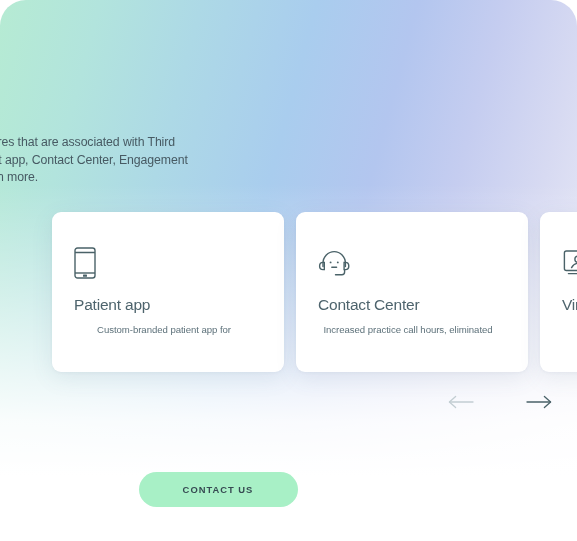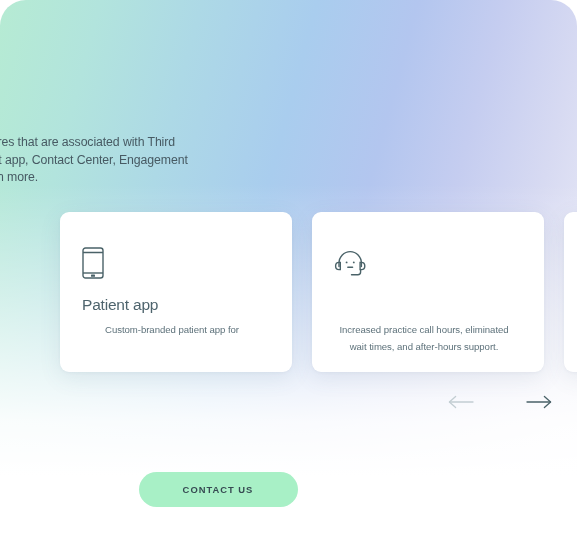--- a/index.html
+++ b/index.html
@@ -73,21 +73,20 @@
   }
   .card {
     position: relative;
     flex: 0 0 216px;
     height: 144px;
     background: #ffffff;
     border-radius: 9px;
     box-shadow: 0 6px 22px rgba(80,110,130,0.10),
                 0 1px 3px rgba(80,110,130,0.06);
     padding: 8px;
-    margin-left: 8px;
   }
   .card-icon {
     position: absolute;
     left: 22px;
     top: 34px;
     width: 34px;
     height: 34px;
     color: #4a6268;
     display: flex;
     align-items: center;
@@ -207,23 +206,23 @@
         <svg width="32" height="30" viewBox="0 0 32 30" fill="none" stroke="currentColor" stroke-width="1.4" stroke-linecap="round">
           <path d="M5 18.5v-3.2C5 8.6 10.1 3.6 16.2 3.6S27.4 8.6 27.4 15.3v3.2"></path>
           <path d="M5 14.4c-1.9 0-3.4 1.6-3.4 3.6s1.5 3.6 3.4 3.6h1.3V14.4H5z"></path>
           <path d="M27.4 14.4c1.9 0 3.4 1.6 3.4 3.6s-1.5 3.6-3.4 3.6h-1.3V14.4h1.3z"></path>
           <path d="M26.6 21.6v2.4c0 1.5-1.2 2.7-2.7 2.7h-6.4"></path>
           <circle cx="12.6" cy="14.4" r="0.95" fill="currentColor" stroke="none"></circle>
           <circle cx="19.8" cy="14.4" r="0.95" fill="currentColor" stroke="none"></circle>
           <path d="M13.8 19.2h4.8"></path>
         </svg>
       </div>
+      <h3 class="card-title">Contact Center</h3>
       <p class="card-desc">
         <span>Increased practice call hours, eliminated</span>
-        <span>wait times, and after-hours support.</span>
       </p>
     </div>
 
     <div class="card">
       <div class="card-icon">
         <svg width="32" height="28" viewBox="0 0 32 28" fill="none" stroke="currentColor" stroke-width="1.4" stroke-linecap="round">
           <rect x="2.4" y="2" width="27.2" height="19.5" rx="2"></rect>
           <circle cx="16" cy="10.3" r="3.1"></circle>
           <path d="M9.6 18.6c1.4-2.8 3.7-4.3 6.4-4.3s5 1.5 6.4 4.3"></path>
           <line x1="6.4" y1="24.6" x2="25.6" y2="24.6"></line>

